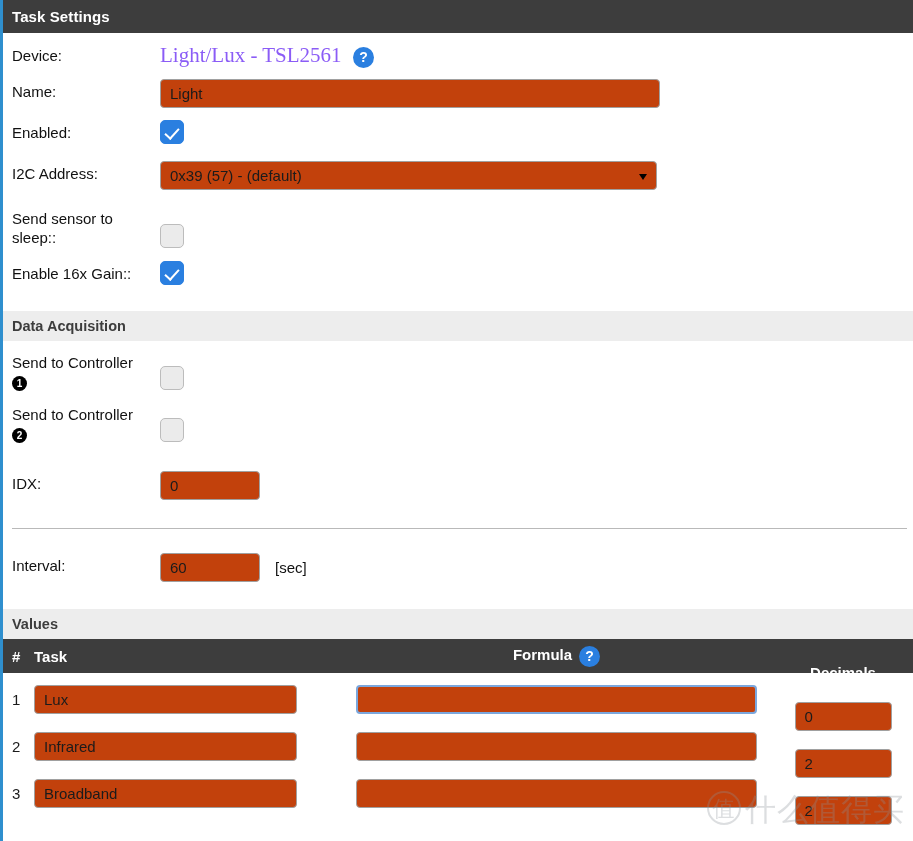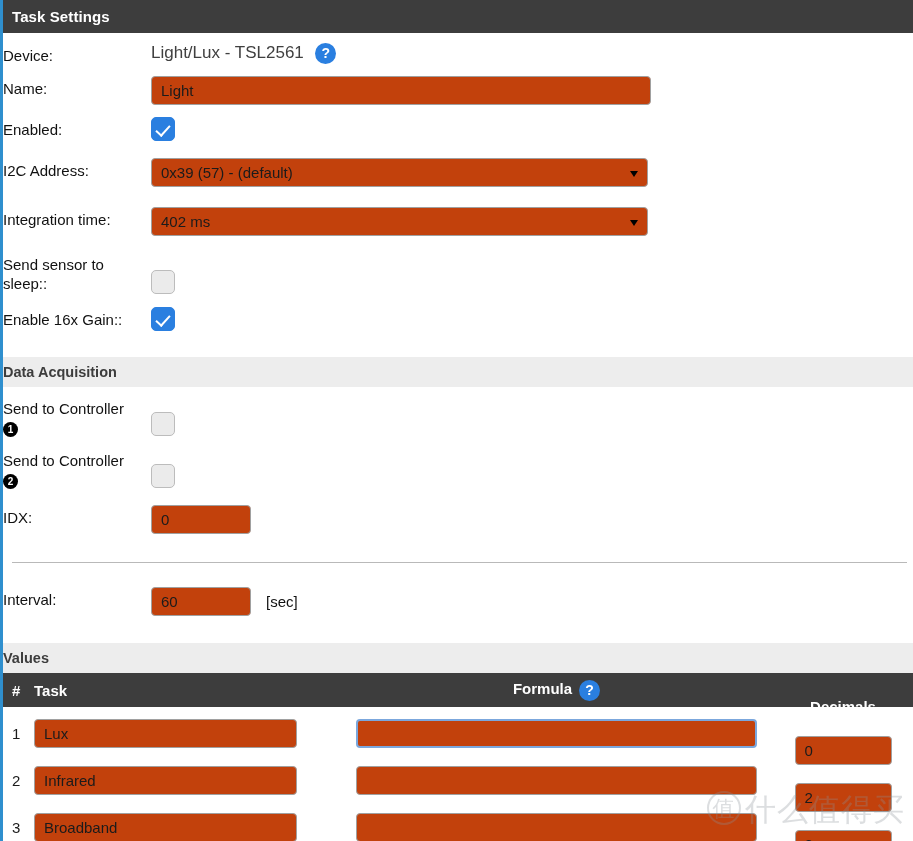--- a/index.html
+++ b/index.html
@@ -29,26 +29,28 @@
     padding-left: 9px;
     letter-spacing: .1px;
   }
   .subbar {
     background: #ededed;
     color: #3d3d3d;
     font-size: 14.5px;
     font-weight: bold;
     height: 30px;
     line-height: 30px;
+    padding-left: 9px;
   }
 
   
   .row {
     display: flex;
     align-items: flex-start;
+    padding-left: 9px;
     justify-content: center;
   }
   .lbl {
     color: #111111;
     font-size: 15px;
     line-height: 19px;
     width: 148px;
     flex: 0 0 148px;
     padding-top: 3px;
   }
@@ -135,21 +137,21 @@
     width: 15px; height: 15px;
     border-radius: 50%;
     background: #000000;
     color: #ffffff;
     font-size: 10px;
     font-weight: bold;
     text-align: center;
     line-height: 15px;
   }
 
-  .devtext { font-size: 17px; color: #404040; padding-top: 2px; }
+  .devtext { font-size: 21px; color: #8b5cf6; padding-top: 2px; font-family: Liberation Serif, serif; }
 
   hr.sep {
     border: none;
     border-top: 1px solid #b9b9b9;
     margin: 0 6px 0 9px;
   }
 
   
   .thead {
     background: #3d3d3d;
@@ -233,31 +235,20 @@
     <div class="fld">
       <div class="selwrap">
         <select class="inp">
           <option>0x39 (57) - (default)</option>
         </select>
         <span class="caret"></span>
       </div>
     </div>
   </div>
 
-  <div class="row" style="margin-top:20px;">
-    <div class="lbl">Integration time:</div>
-    <div class="fld">
-      <div class="selwrap">
-        <select class="inp">
-          <option>402 ms</option>
-        </select>
-        <span class="caret"></span>
-      </div>
-    </div>
-  </div>
 
   <div class="row" style="margin-top:19px;">
     <div class="lbl" style="padding-top:0;">Send sensor to sleep::</div>
     <div class="fld" style="padding-top:15px;">
       <span class="cb"></span>
     </div>
   </div>
 
   <div class="row" style="margin-top:9px;">
     <div class="lbl">Enable 16x Gain::</div>
@@ -281,21 +272,21 @@
   <div class="row" style="margin-top:11px;">
     <div class="lbl" style="padding-top:0;">
       <span>Send to Controller</span><br>
       <span class="badge">2</span>
     </div>
     <div class="fld" style="padding-top:13px;">
       <span class="cb"></span>
     </div>
   </div>
 
-  <div class="row" style="margin-top:13px;">
+  <div class="row" style="margin-top:25px;">
     <div class="lbl">IDX:</div>
     <div class="fld">
       <input class="inp w-num" type="text" value="0" style="">
     </div>
   </div>
 
   <hr class="sep" style="margin-top:28px;">
 
   <div class="row" style="margin-top:24px;">
     <div class="lbl">Interval:</div>

